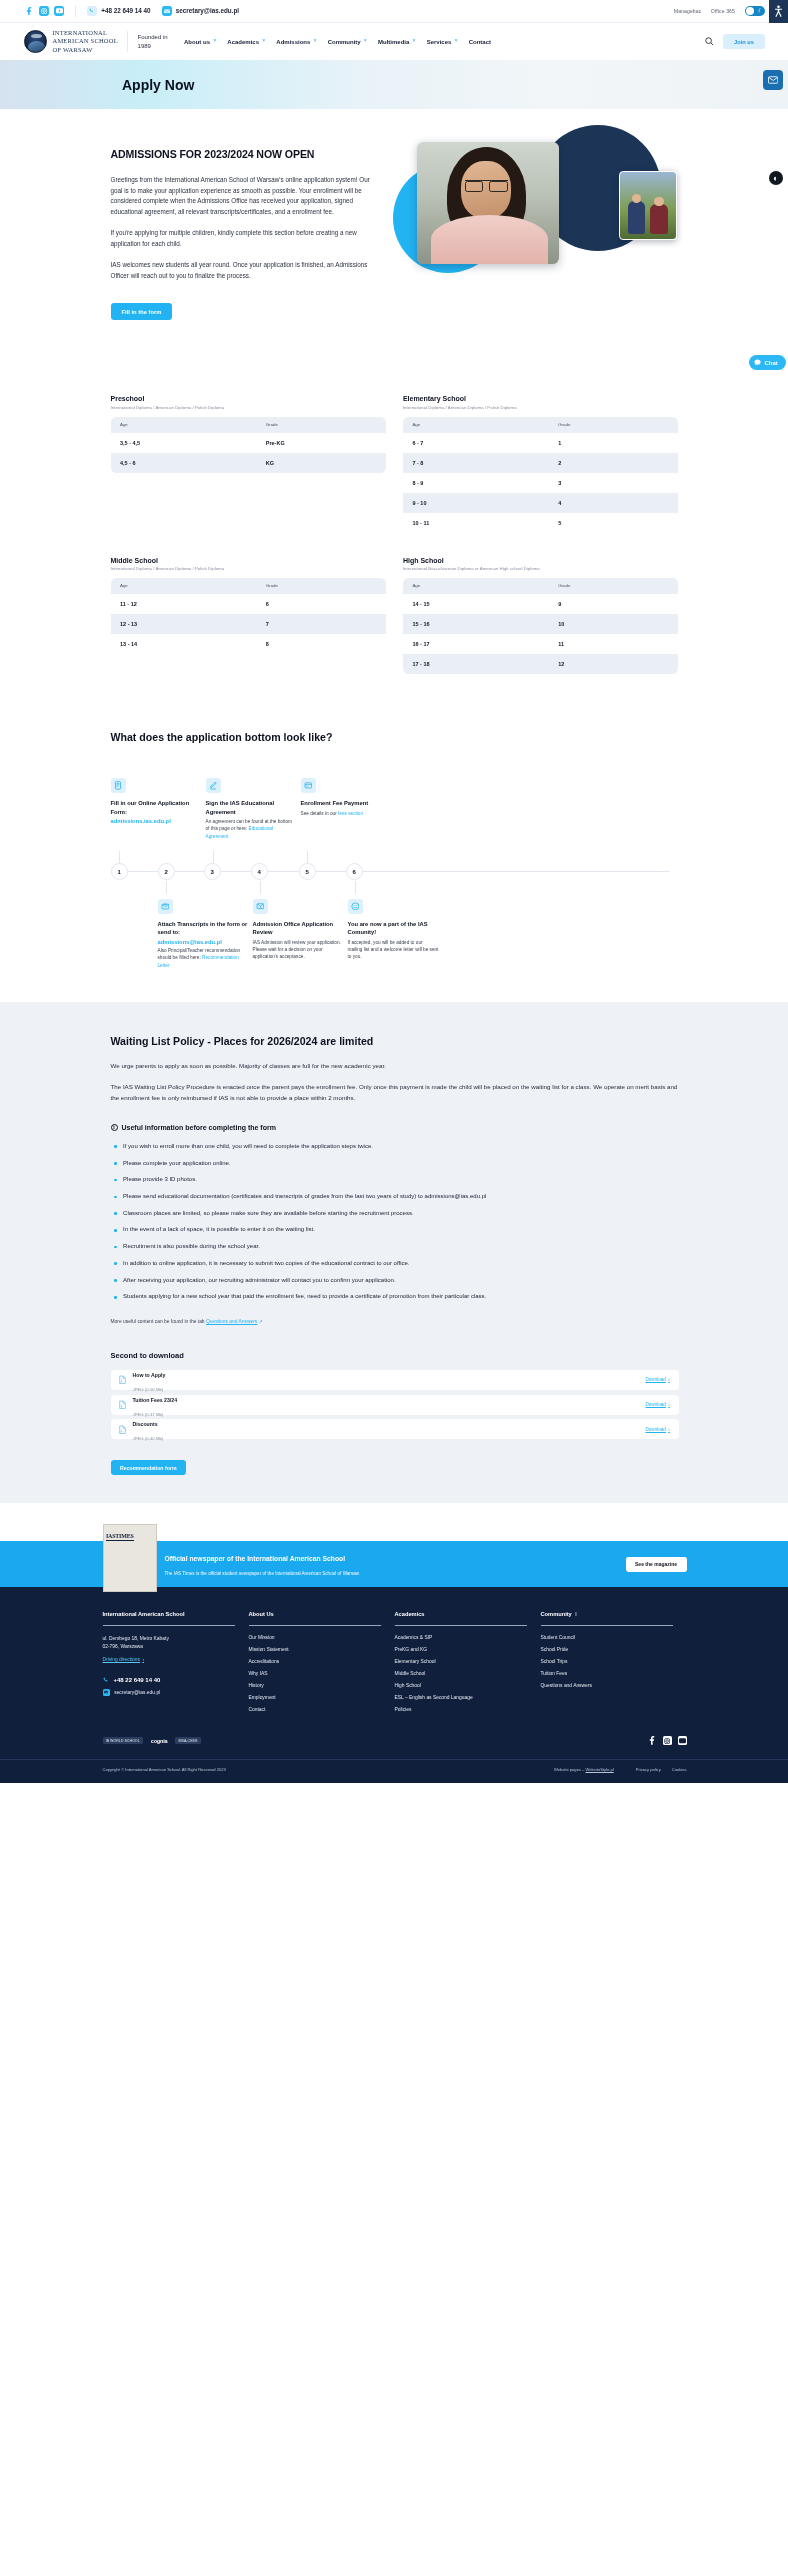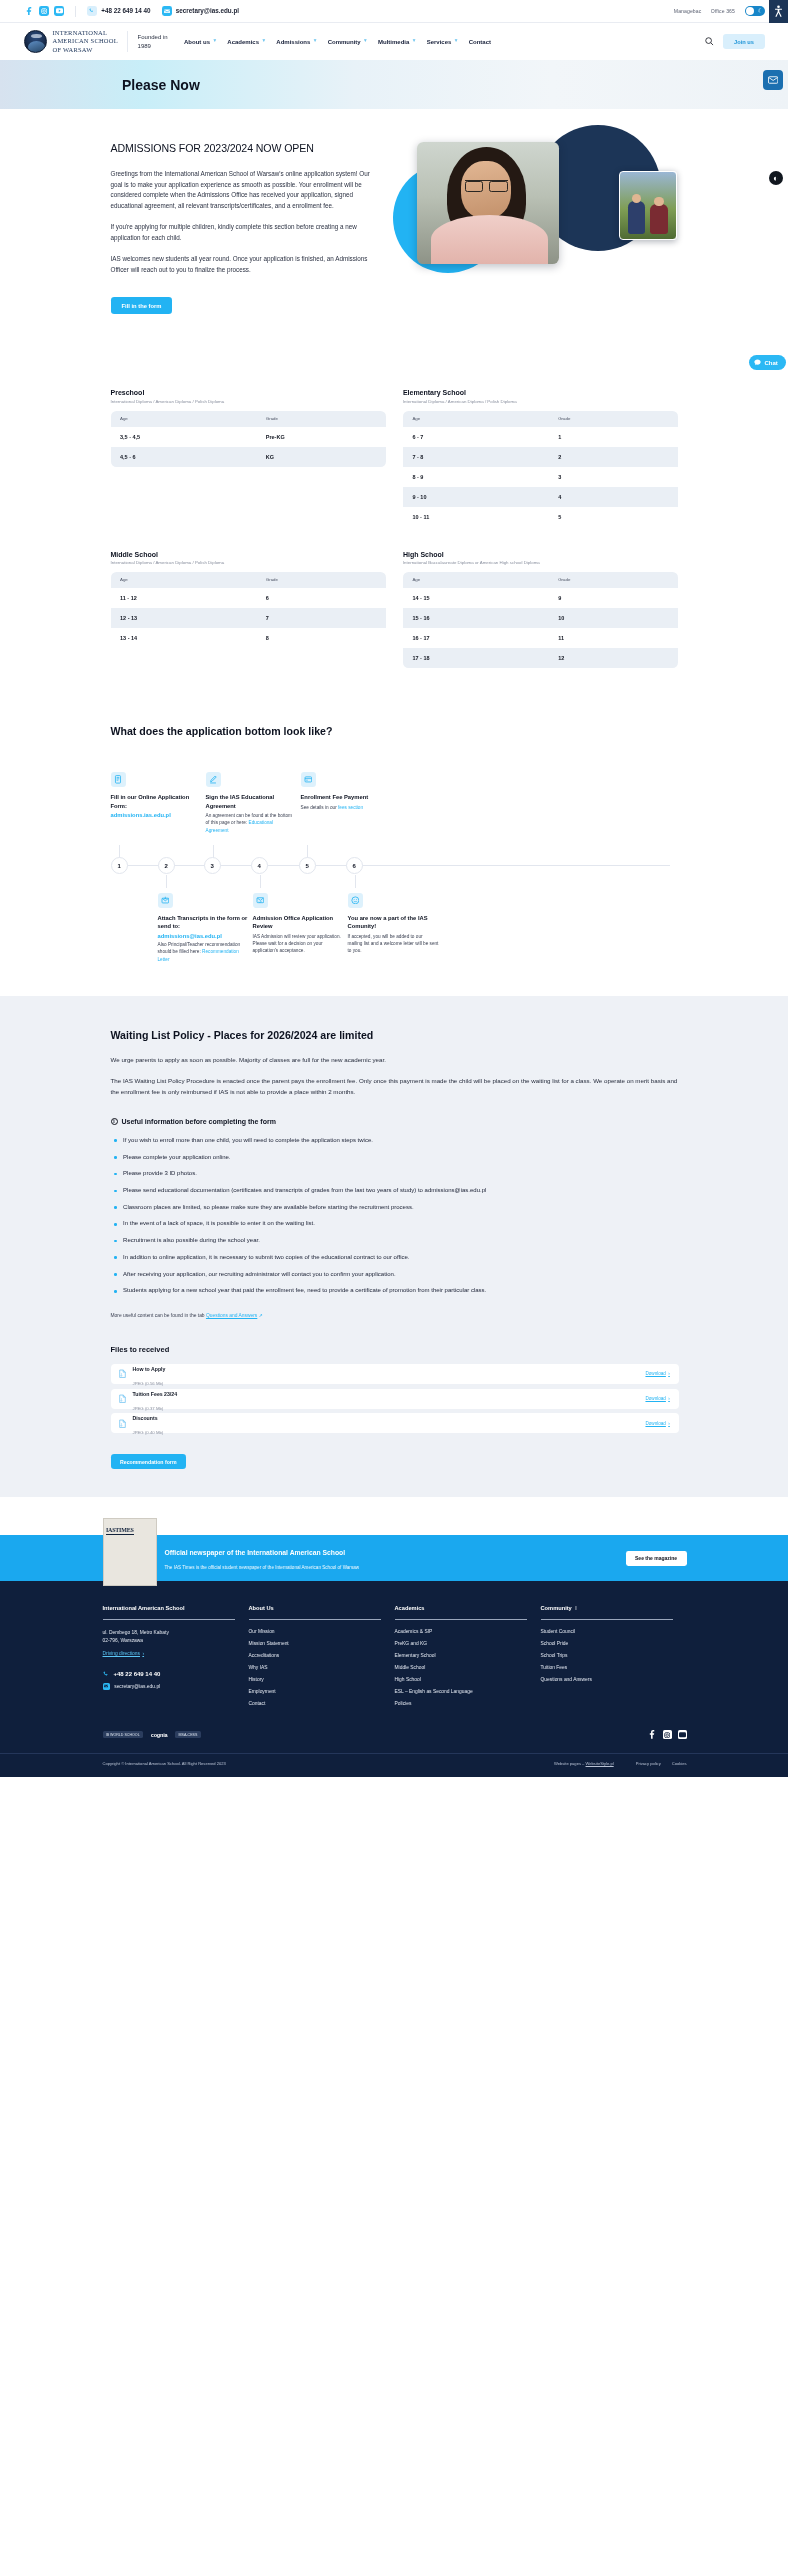--- a/index.html
+++ b/index.html
@@ -156,22 +156,22 @@
     display: flex; align-items: center; gap: 3.2px;
     font-size: 6px; font-weight: 700;
   }
 
   
   .intro {
     display: flex; padding-top: 32px; position: relative;
   }
   .intro-left { width: 264px; }
   .intro h2 {
-    font-size: 10.6px; font-weight: 400; line-height: 1.35;
-    letter-spacing: -0.1px; margin-bottom: 13.4px; color: #0d1220;
+    font-size: 10.6px; font-weight: 700; line-height: 1.35;
+    letter-spacing: -0.1px; margin-bottom: 13.4px; color: #0d1220; margin-top: 6px;
   }
   .intro p {
     font-size: 6.3px; line-height: 1.72; color: #2b3142; margin-bottom: 10.3px;
   }
   .btn-primary {
     display: inline-block; background: #22b3f3; color: #fff;
     font-size: 5.8px; font-weight: 700;
     padding: 5.5px 11px; border-radius: 3.2px; margin-top: 11px;
   }
 
@@ -570,21 +570,21 @@
               <circle cx="5.8" cy="5.8" r="4.6" fill="none" stroke="currentColor" stroke-width="1.3"></circle>
               <path d="M9.4 9.4 13 13" stroke="currentColor" stroke-width="1.3" fill="none"></path>
             </svg>
         </span>
         <span class="joinus">Join us</span>
       </div>
     </div>
   </nav>
 
   <section class="hero">
-    <h1>Please Now</h1>
+    <h1>Apply Now</h1>
     <span class="mail-fab">
       <svg width="10.3" height="8" viewBox="0 0 14 10">
           <rect x=".6" y=".6" width="12.8" height="8.8" rx="1.4" fill="none" stroke="currentColor" stroke-width="1.2"></rect>
           <path d="M1 1.6 7 5.6l6-4" fill="none" stroke="currentColor" stroke-width="1.2"></path>
         </svg>
     </span>
   </section>
 
   <span class="contrast-fab">◐</span>
   <span class="chat-fab">
@@ -855,21 +855,21 @@
         <li>In addition to online application, it is necessary to submit two copies of the educational contract to our office.</li>
         <li>After receiving your application, our recruiting administrator will contact you to confirm your application.</li>
         <li>Students applying for a new school year that paid the enrollment fee, need to provide a certificate of promotion from their particular class.</li>
       </ul>
 
       <div class="more-useful">
         <span>More useful content can be found in the tab </span><a>Questions and Answers</a>
         <span class="ext-ico">↗</span>
       </div>
 
-      <div class="files-head">Files to received</div>
+      <div class="files-head">Second to download</div>
 
       <div class="file-row">
         <span class="file-ico">
           <svg width="7" height="9.5" viewBox="0 0 10 13">
               <path d="M1 1.2h5L9 4.2v7.6H1z" fill="none" stroke="currentColor" stroke-width="1"></path>
               <path d="M6 1.2v3h3" fill="none" stroke="currentColor" stroke-width="1"></path>
               <circle cx="3.4" cy="6" r=".5" fill="currentColor"></circle>
               <circle cx="3.4" cy="7.6" r=".5" fill="currentColor"></circle>
               <circle cx="3.4" cy="9.2" r=".8" fill="none" stroke="currentColor" stroke-width=".7"></circle>
             </svg>

